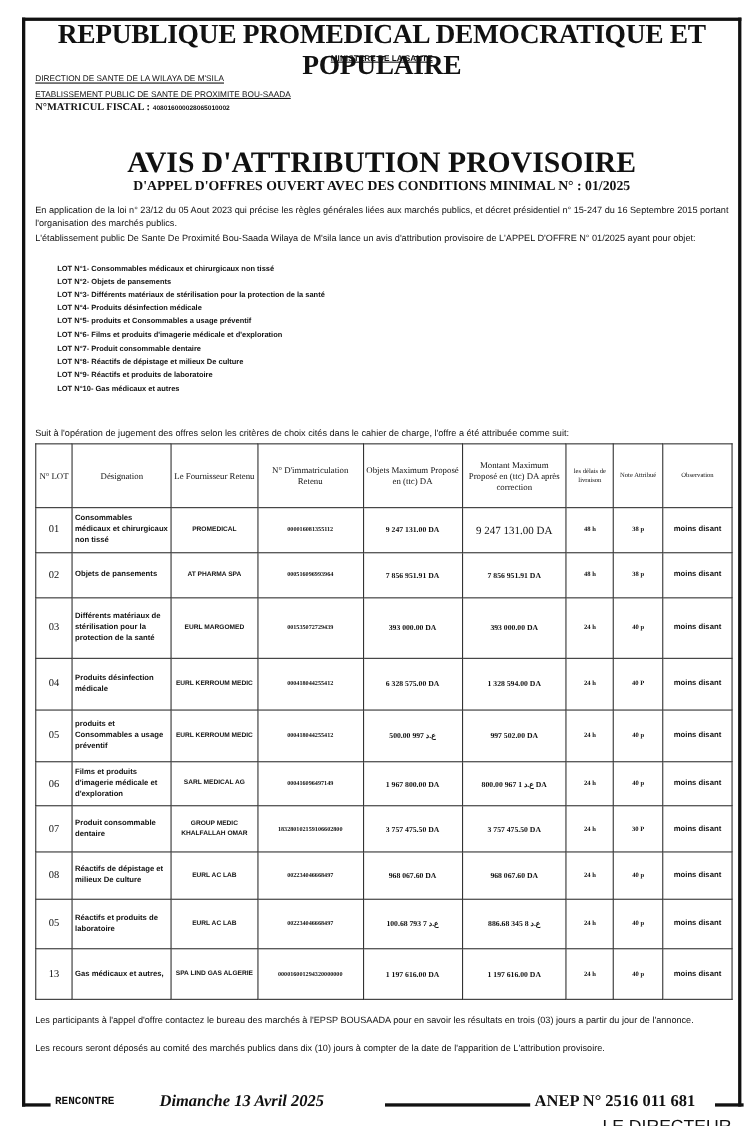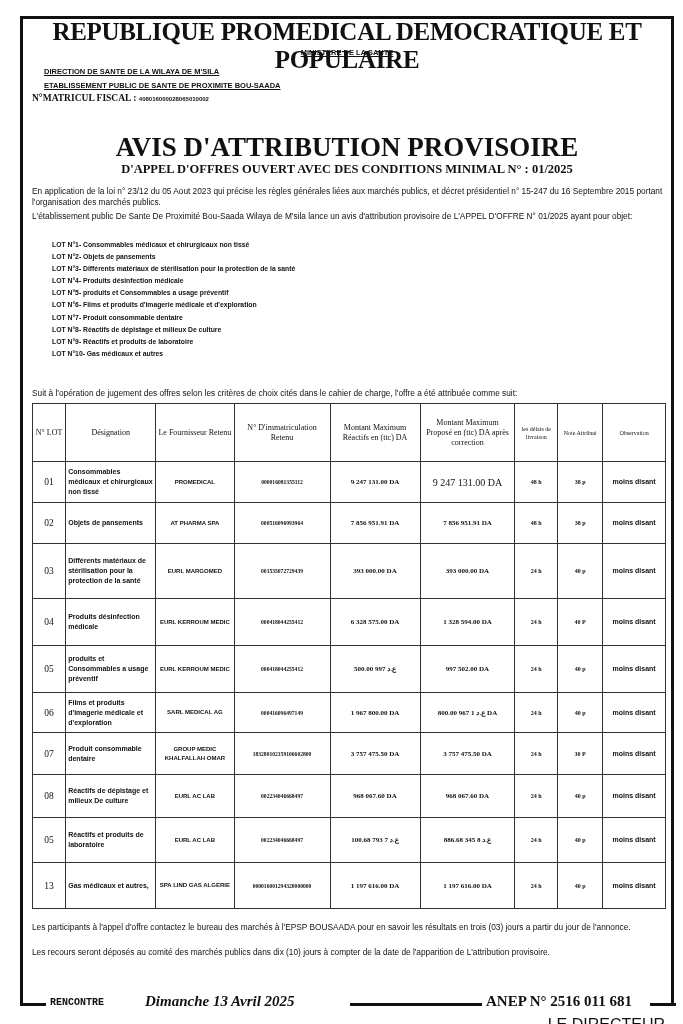--- a/index.html
+++ b/index.html
@@ -17,21 +17,21 @@
   .rep-title {
     position: absolute; left: 22px; top: 18px; width: 650px; text-align: center;
     font-family: "Liberation Serif", serif; font-weight: bold; font-size: 25px; letter-spacing: -0.3px;
     line-height: 28px;
   }
   .ministry {
     position: absolute; left: 22px; top: 48px; width: 650px; text-align: center;
     font-size: 7.5px; font-weight: bold; text-decoration: underline;
   }
   .hdr-line {
-    position: absolute; left: 44px; font-size: 7.5px; font-weight: bold; text-decoration: underline;
+    position: absolute; left: 32px; font-size: 7.5px; font-weight: normal; text-decoration: underline;
   }
   .hdr-fiscal { position: absolute; left: 32px; top: 93px; font-family: "Liberation Serif", serif; font-size: 9.5px; font-weight: bold; }
   .hdr-fiscal .num { font-family: "Liberation Sans", sans-serif; font-size: 6px; font-weight: bold; }
 
   .avis-title {
     position: absolute; left: 22px; top: 132px; width: 650px; text-align: center;
     font-family: "Liberation Serif", serif; font-weight: bold; font-size: 27px; line-height: 30px;
   }
   .avis-sub {
     position: absolute; left: 22px; top: 162px; width: 650px; text-align: center;
@@ -116,21 +116,21 @@
       <col style="width:36px">
       <col style="width:38px">
       <col style="width:53px">
   </colgroup>
   <thead>
     <tr>
       <th>N° LOT</th>
       <th>Désignation</th>
       <th>Le Fournisseur Retenu</th>
       <th>N° D'immatriculation Retenu</th>
-      <th>Montant Maximum Réactifs en (ttc) DA</th>
+      <th>Objets Maximum Proposé en (ttc) DA</th>
       <th>Montant Maximum Proposé en (ttc) DA après correction</th>
       <th class="small">les délais de livraison</th>
       <th class="small">Note Attribué</th>
       <th class="small">Observation</th>
     </tr>
   </thead>
   <tbody>
     <tr style="height:41px">
       <td class="lot">01</td>
       <td class="desig">Consommables médicaux et chirurgicaux non tissé</td>

